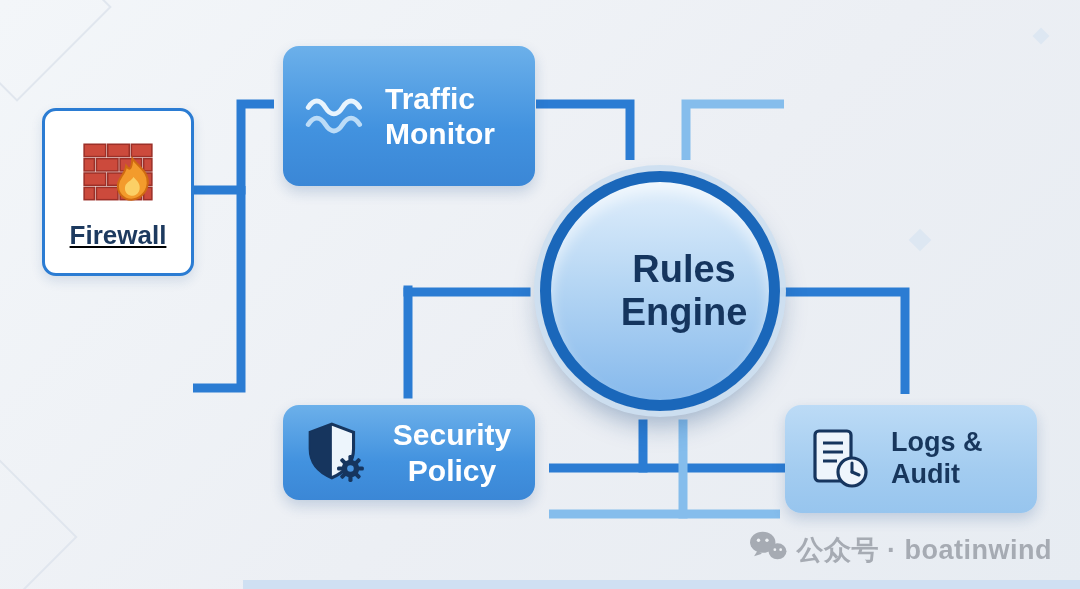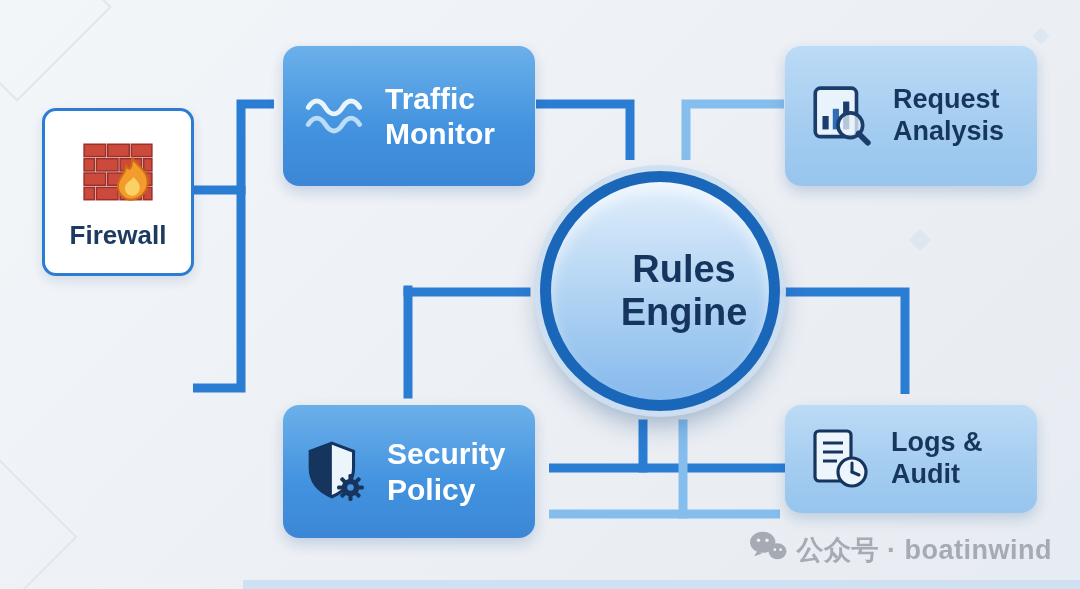--- a/index.html
+++ b/index.html
@@ -16,20 +16,21 @@
   .arrows{position:absolute;left:0;top:0;z-index:1;}
   .arrows path{fill:none;}
 
   .node{position:absolute;z-index:2;box-sizing:border-box;display:flex;align-items:center;}
   .node .icon{display:flex;align-items:center;justify-content:center;flex-shrink:0;}
 
   .node-white{
     flex-direction:column;justify-content:center;gap:8px;
     background:#ffffff;border:3px solid #2b7cd3;border-radius:14px;
     box-shadow:0 5px 12px rgba(25,75,140,.14);
+    text-decoration:underline;
   }
   .node-white .label{font-size:26px;font-weight:bold;color:#1d3a5f;text-align:center;}
 
   .node-blue,.node-light{
     flex-direction:row;gap:20px;padding:0 16px 0 22px;border-radius:16px;
     box-shadow:0 6px 14px rgba(25,75,140,.20);
   }
   .node-blue{background:linear-gradient(180deg,#6cb0ea 0%,#4292df 60%,#3b87d6 100%);}
   .node-light{background:linear-gradient(180deg,#bcdbf6 0%,#a3ccf0 60%,#97c5ee 100%);}
   .node-blue .label{font-size:30px;font-weight:bold;color:#ffffff;line-height:1.18;max-width:130px;}
@@ -115,39 +116,26 @@
   <div class="node node-blue" style="left:283px;top:46px;width:252px;height:140px;">
     <span class="icon">
       <svg width="60" height="44" viewBox="0 0 56 40">
         <path d="M3 12 C8 4 14 4 19 12 C24 20 30 20 35 12 C40 4 46 4 51 12" stroke="#e9f4fd" stroke-width="4.5" fill="none" stroke-linecap="round"></path>
         <path d="M3 28 C8 20 14 20 19 28 C24 36 30 36 35 28 C40 20 46 20 51 28" stroke="#bcdcf7" stroke-width="4.5" fill="none" stroke-linecap="round"></path>
       </svg>
     </span>
     <span class="label">Traffic Monitor</span>
   </div>
 
-  <div class="node node-light" style="left:785px;top:46px;width:252px;height:140px;">
-    <span class="icon">
-      <svg width="66" height="66" viewBox="0 0 64 64">
-        <rect x="8" y="5" width="40" height="47" rx="5" fill="#e9f3fc" stroke="#1c3d6b" stroke-width="3.5"></rect>
-        <rect x="15" y="32" width="6" height="13" fill="#1c3d6b"></rect>
-        <rect x="25" y="25" width="6" height="20" fill="#2f6db4"></rect>
-        <rect x="35" y="18" width="6" height="27" fill="#1c3d6b"></rect>
-        <circle cx="42" cy="41" r="12" fill="rgba(233,243,252,0.75)" stroke="#1c3d6b" stroke-width="3.5"></circle>
-        <line x1="50" y1="49" x2="59" y2="58" stroke="#1c3d6b" stroke-width="5.5" stroke-linecap="round"></line>
-      </svg>
-    </span>
-    <span class="label">Request Analysis</span>
-  </div>
 
   <div class="rules-circle">
     <span class="label">Rules Engine</span>
   </div>
 
-  <div class="node node-blue" style="left:283px;top:405px;width:252px;height:133px;">
+  <div class="node node-blue" style="left:283px;top:405px;width:252px;height:95px;text-align:center;">
     <span class="icon">
       <svg width="62" height="64" viewBox="0 0 60 62">
         <path d="M26 3 L47 11 V27 C47 41 38 50 26 55 C14 50 5 41 5 27 V11 Z" fill="#edf5fc" stroke="#16355e" stroke-width="3"></path>
         <path d="M26 3 L5 11 V27 C5 41 14 50 26 55 Z" fill="#16355e"></path>
         <g fill="#16355e">
           <rect x="42" y="33" width="4" height="26" rx="1.5"></rect>
           <rect x="42" y="33" width="4" height="26" rx="1.5" transform="rotate(45 44 46)"></rect>
           <rect x="42" y="33" width="4" height="26" rx="1.5" transform="rotate(90 44 46)"></rect>
           <rect x="42" y="33" width="4" height="26" rx="1.5" transform="rotate(135 44 46)"></rect>
           <circle cx="44" cy="46" r="8.5"></circle>

